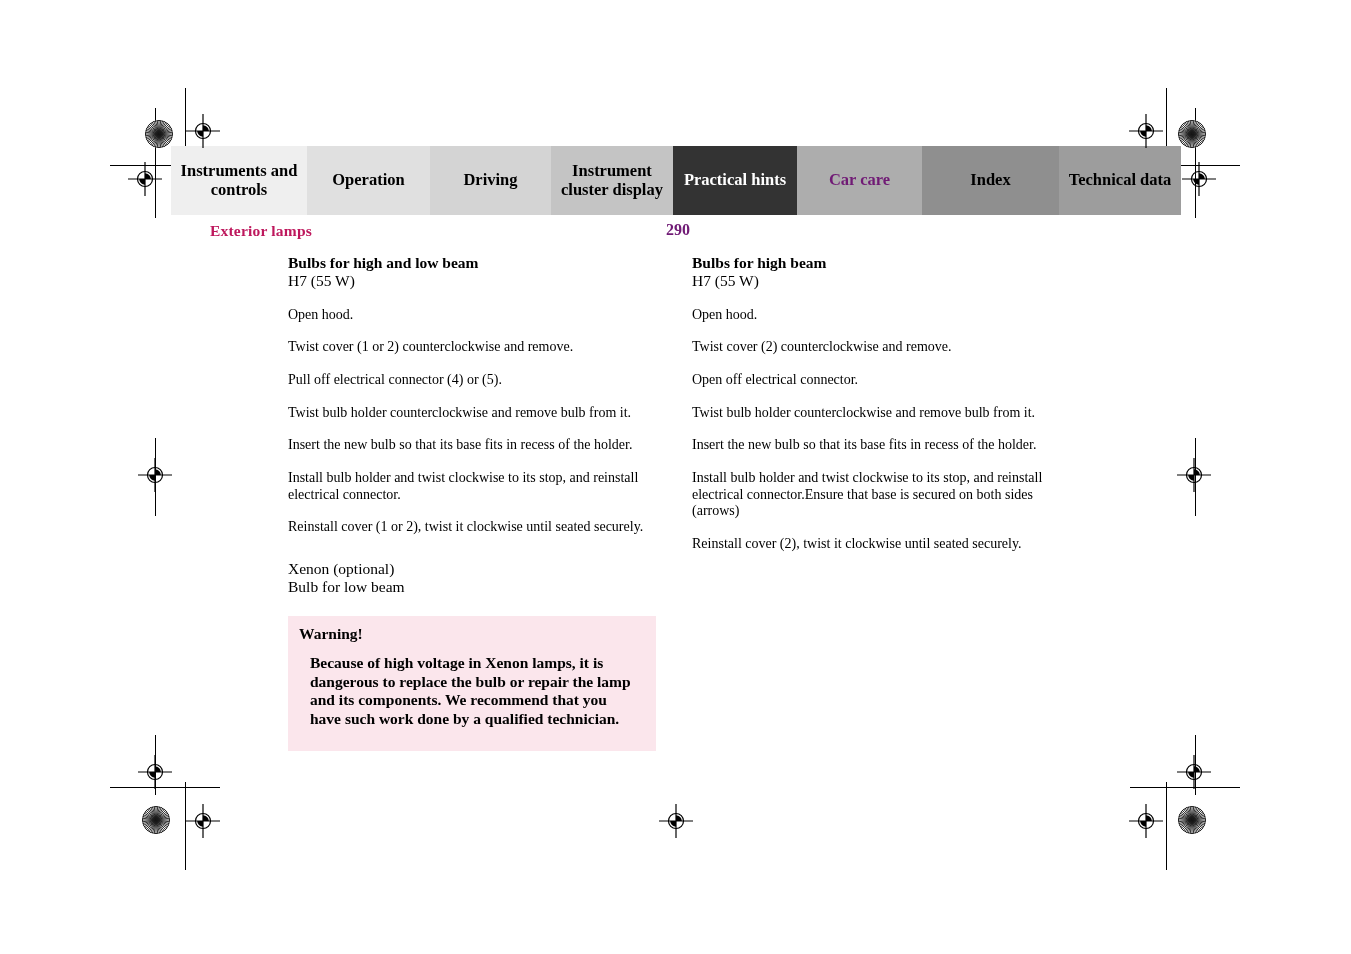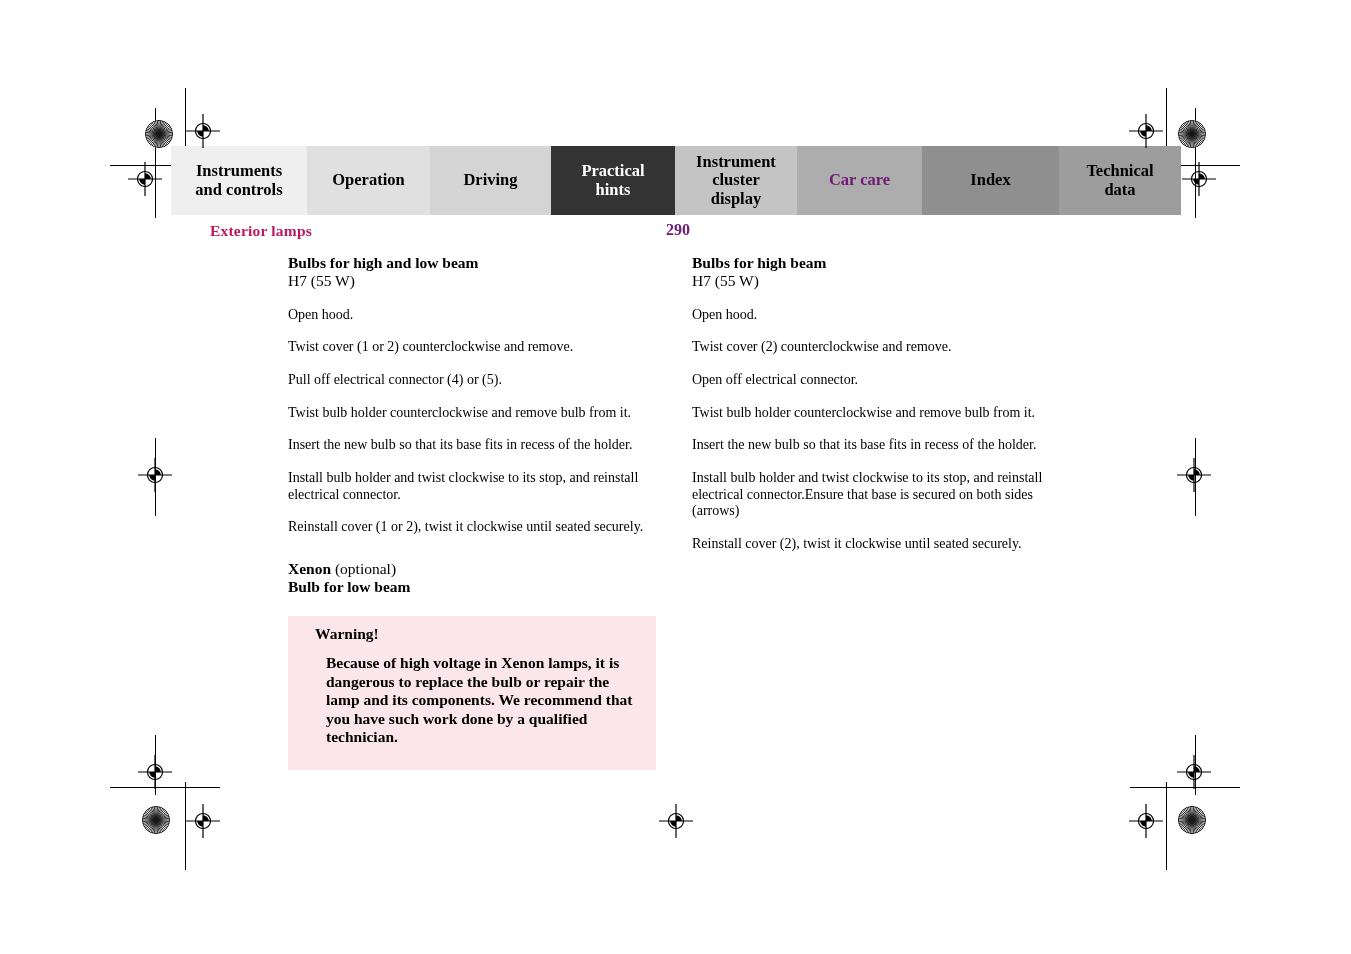--- a/index.html
+++ b/index.html
@@ -52,21 +52,21 @@
     align-items: stretch;
   }
   .tab {
     display: flex;
     align-items: center;
     justify-content: center;
     text-align: center;
     font-weight: bold;
     font-size: 16.5px;
     line-height: 1.12;
-    padding: 0 16px;
+    padding: 0 0;
     box-sizing: border-box;
     color: #000000;
   }
 
   
   .runhead {
     position: absolute;
     left: 210px;
     top: 222px;
     font-weight: bold;
@@ -110,31 +110,31 @@
     line-height: 1.19;
     margin: 16px 0 10px 0;
   }
   .para:last-child { margin-bottom: 0; }
 
   .group-head {
     margin-top: 24px;
     font-size: 15.5px;
     line-height: 1.18;
   }
-  .group-head .b { font-weight: bold; }
+  .group-head .b { font-weight: normal; }
 
   
   .warnbox {
     position: absolute;
     left: 288px;
     top: 616px;
     width: 368px;
     box-sizing: border-box;
     background: #fbe6ec;
-    padding: 9px 11px 12px 27px;
+    padding: 9px 11px 12px 11px;
   }
   .warn-title {
     font-weight: bold;
     font-size: 15.5px;
     margin: 0 0 9px 0;
   }
   .warn-body {
     font-weight: bold;
     font-size: 15.5px;
     line-height: 1.20;
@@ -160,22 +160,22 @@
 <div class="mark-line h" style="left:1130px; top:787px; width:110px;"></div>
 <div class="mark-line v" style="left:1195px; top:735px; height:60px;"></div>
 
 <div class="mark-line v" style="left:185px; top:782px; height:88px;"></div>
 <div class="mark-line v" style="left:1166px; top:782px; height:88px;"></div>
 
 <div class="tabbar">
     <div class="tab" style="background: rgb(239, 239, 239); color: rgb(0, 0, 0); width: 136px; flex: 0 0 136px;">Instruments and controls</div>
     <div class="tab" style="background: rgb(224, 224, 224); color: rgb(0, 0, 0); width: 123px; flex: 0 0 123px;">Operation</div>
     <div class="tab" style="background: rgb(212, 212, 212); color: rgb(0, 0, 0); width: 121px; flex: 0 0 121px;">Driving</div>
+    <div class="tab" style="background: rgb(196, 196, 196); color: rgb(0, 0, 0); width: 122px; flex: 0 0 122px;">Instrument cluster display</div>
     <div class="tab" style="background: rgb(51, 51, 51); color: rgb(255, 255, 255); width: 124px; flex: 0 0 124px;">Practical hints</div>
-    <div class="tab" style="background: rgb(196, 196, 196); color: rgb(0, 0, 0); width: 122px; flex: 0 0 122px;">Instrument cluster display</div>
     <div class="tab" style="background: rgb(173, 173, 173); color: #701a75; width: 125px; flex: 0 0 125px;">Car care</div>
     <div class="tab" style="background: rgb(143, 143, 143); color: rgb(0, 0, 0); width: 137px; flex: 0 0 137px;">Index</div>
     <div class="tab" style="background: rgb(157, 157, 157); color: rgb(0, 0, 0); width: 122px; flex: 0 0 122px;">Technical data</div>
   </div>
 
 <div class="runhead">Exterior lamps</div>
 <div class="pagenum">290</div>
 
 <div class="col col-left">
   <p class="subhead">Bulbs for high and low beam</p>

